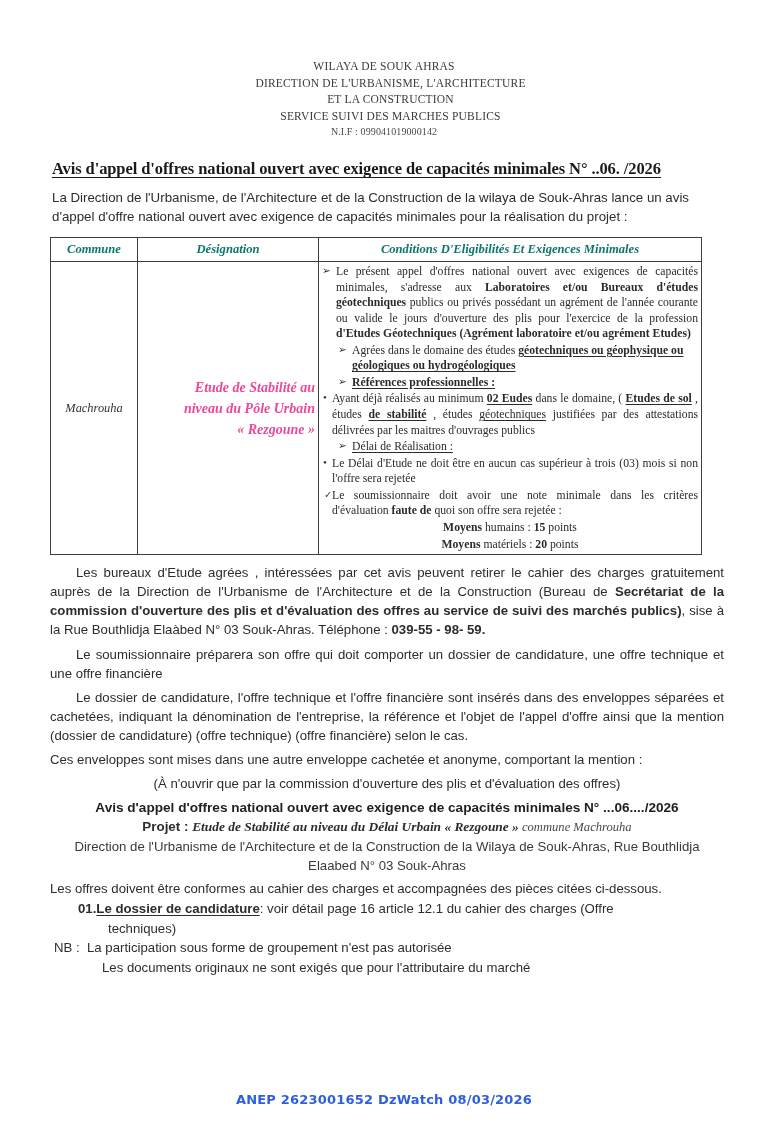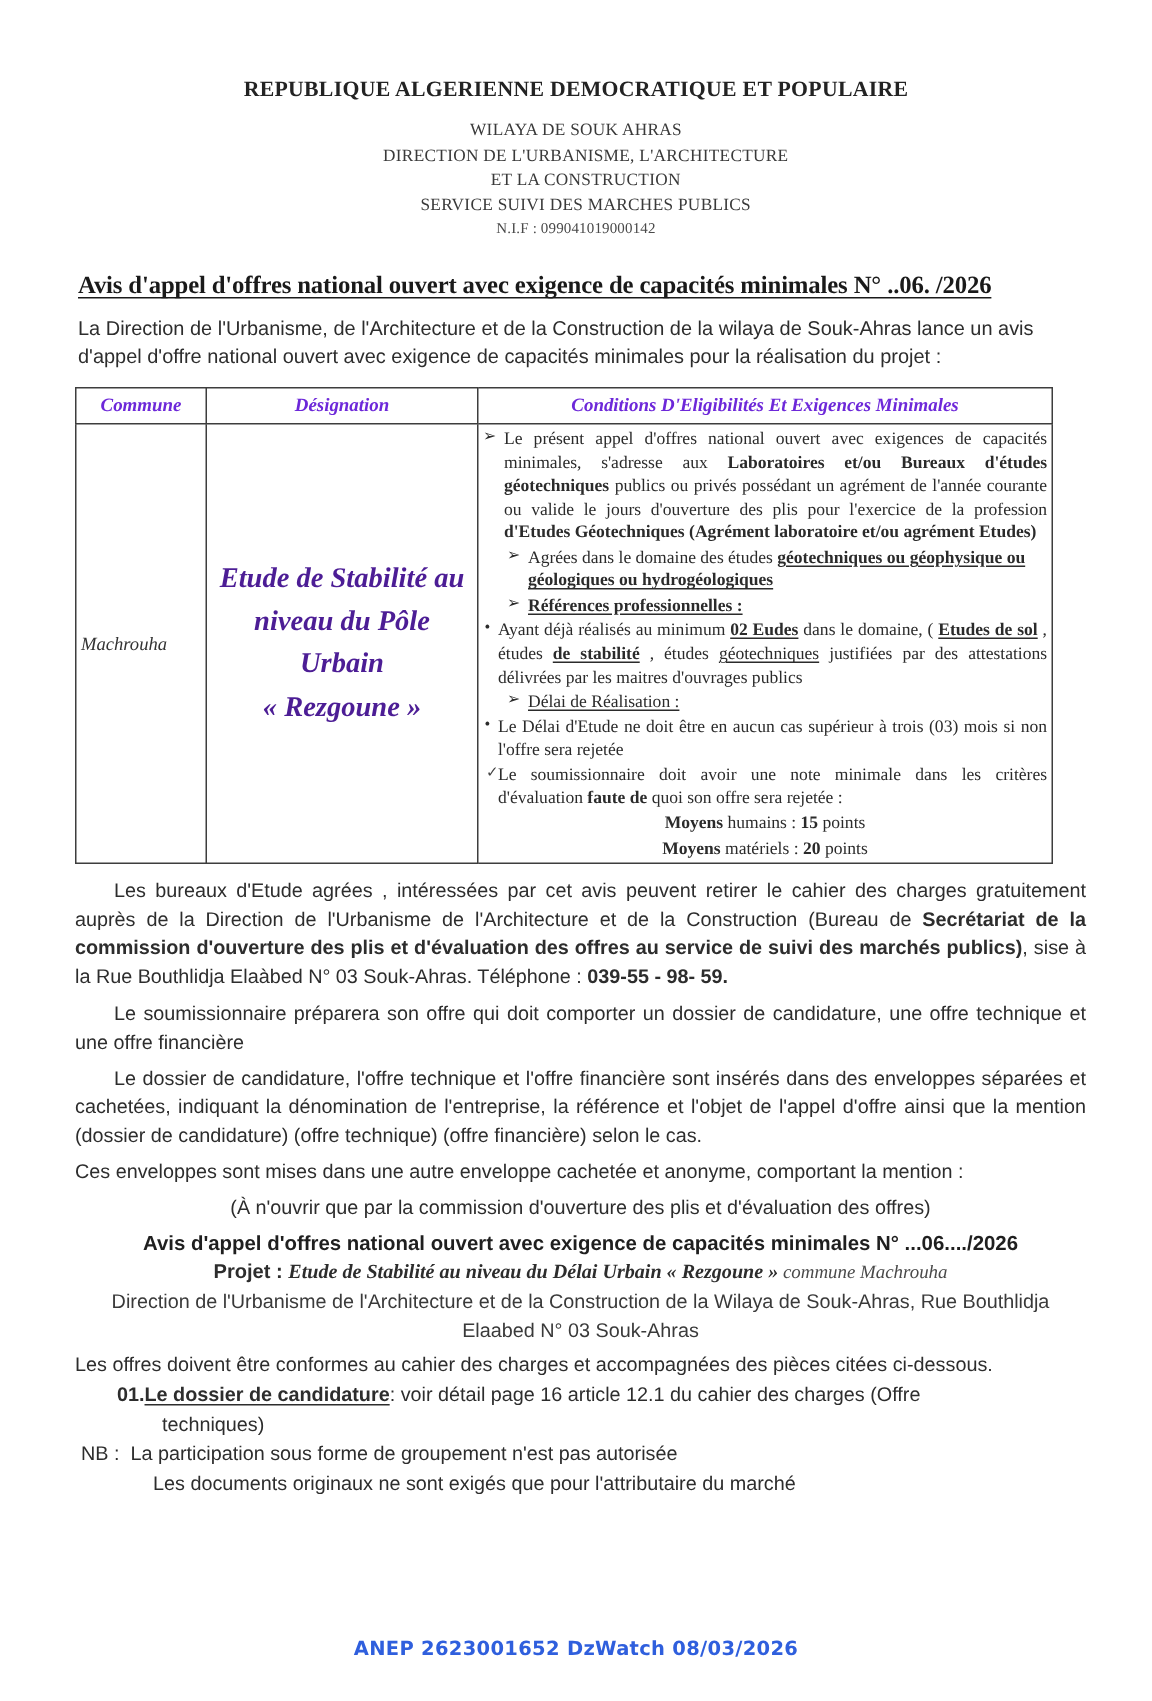--- a/index.html
+++ b/index.html
@@ -98,38 +98,39 @@
   th.col-commune { width: 82px; }
   th.col-design  { width: 176px; }
   th.col-cond    { width: 378px; }
   table.bid-table thead th {
     font-family: "Liberation Serif", serif;
     font-style: italic;
     font-weight: bold;
     font-size: 12.6px;
     text-align: center;
     padding: 4px 2px;
-    color: #6d28d9;
+    color: #0f766e;
   }
   th.col-cond { font-size: 13px; margin-left: 45px; }
   td.cell-commune {
+    text-align: center;
     font-family: "Liberation Serif", serif;
     font-style: italic;
     font-size: 12.4px;
     color: #333;
   }
   td.cell-design {
-    text-align: center;
-    font-family: "Liberation Serif", serif;
-    font-style: italic;
-    font-weight: bold;
-    font-size: 19px;
+    text-align: right;
+    font-family: "Liberation Serif", serif;
+    font-style: italic;
+    font-weight: bold;
+    font-size: 14px;
     line-height: 1.5;
     padding-left: 9px;
-    color: #4c1d95;
+    color: #ec4899;
   }
   td.cell-cond {
     vertical-align: top;
     font-family: "Liberation Serif", serif;
     font-size: 11.7px;
     line-height: 1.33;
     padding: 4px 7px 5px 6px;
     color: #2b2b2b;
   }
   .cond-arrow {
@@ -263,21 +264,20 @@
     color: #2f5fdd;
     letter-spacing: 0.2px;
   }
 </style>
 </head>
 <body>
 
 <div class="page">
 
   <div class="header">
-    <div class="republic-line">REPUBLIQUE ALGERIENNE DEMOCRATIQUE ET POPULAIRE</div>
     <div class="org-block">
       <div class="line-wilaya">WILAYA DE SOUK AHRAS</div>
       <div class="line-dir">DIRECTION DE L'URBANISME, L'ARCHITECTURE</div>
       <div class="line-dir">ET LA CONSTRUCTION</div>
       <div class="line-dir">SERVICE SUIVI DES MARCHES PUBLICS</div>
       <div class="line-nif">N.I.F : 099041019000142</div>
     </div>
   </div>
 
   <div class="main-title">Avis d'appel d'offres national ouvert avec exigence de capacités  minimales N° ..06. /2026</div>

